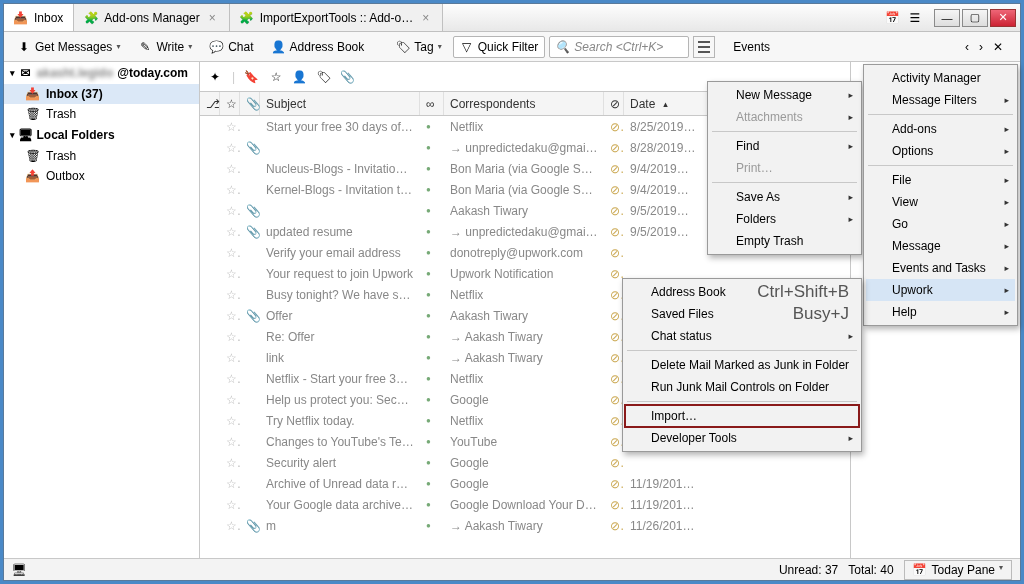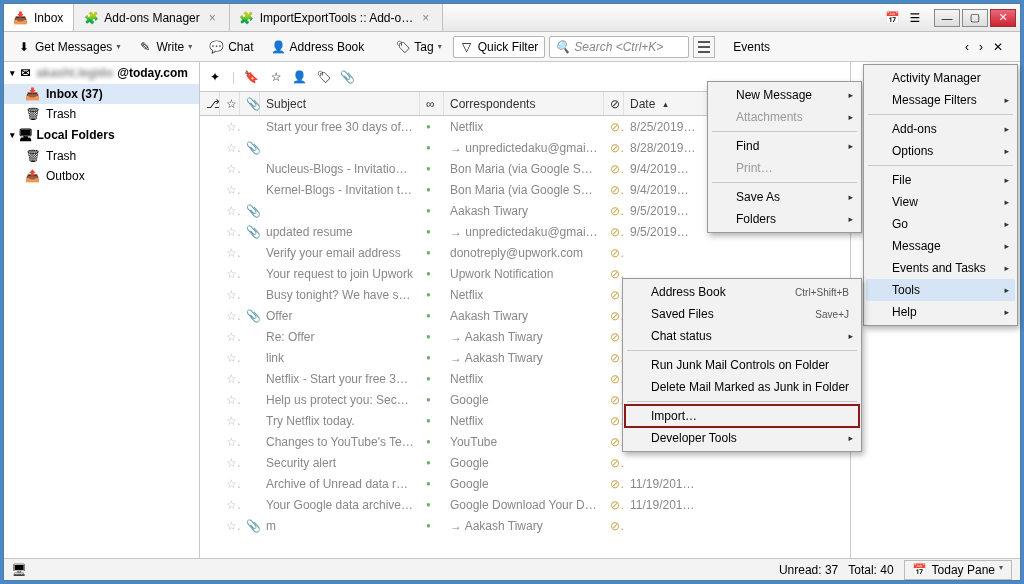--- a/index.html
+++ b/index.html
@@ -40,21 +40,21 @@
 .eventshdr { height: 30px; display: flex; align-items: center; justify-content: space-between; padding: 0 6px; border-bottom: 1px solid #c8c8c8; }
 .statusbar { height: 22px; border-top: 1px solid #c8c8c8; background: #f3f3f3; display: flex; align-items: center; padding: 0 8px; gap: 20px; font-size: 11px; }
 .statusbar .right { margin-left: auto; display: flex; gap: 10px; align-items: center; }
 .menu { position: absolute; background: #f2f2f2; border: 1px solid #9a9a9a; box-shadow: 2px 3px 6px rgba(0,0,0,.3); padding: 2px; z-index: 100; }
 .menu-item { height: 22px; display: flex; align-items: center; padding: 0 22px 0 26px; cursor: default; position: relative; white-space: nowrap; }
 .menu-item.disabled { color: #9a9a9a; }
 .menu-item.highlighted { background: #d6e5f5; }
 .menu-item.boxed { outline: 2px solid #8a1a1a; outline-offset: -1px; }
 .menu-sep { height: 1px; background: #c8c8c8; margin: 3px 2px; }
 .menu-arrow { position: absolute; right: 6px; font-size: 9px; color: #333; }
-.menu-short { position: absolute; right: 10px; color: #555; font-size: 10px; text-align: center; }
+.menu-short { position: absolute; right: 10px; color: #555; font-size: 17px; text-align: center; }
 .menu .mico { position: absolute; left: 5px; color: #888; font-size: 12px; }
 #menu1 { top: 81px; left: 707px; width: 155px; }
 #menu2 { top: 64px; right: 6px; width: 155px; }
 #menu3 { top: 278px; left: 622px; width: 240px; }
 .acct .blur { filter: blur(2px); color: #888; }
 </style>
 </head>
 <body>
 
 <div class="window">
@@ -377,20 +377,21 @@
             <span class="c" style="flex:1">11/19/201…</span>
           </div>
           <div class="row">
             <span class="c" style="width:20px"></span>
             <span class="c star" style="width:20px">☆</span>
             <span class="c" style="width:20px">📎</span>
             <span class="c" style="width:160px">m</span>
             <span class="c dot" style="width:24px">●</span>
             <span class="c" style="width:160px">→ Aakash Tiwary</span>
             <span class="c" style="width:20px;color:#ca5">⊘</span>
+            <span class="c" style="flex:1">11/26/201…</span>
           </div>
         </div>
     </div>
 
     <div class="eventspane"></div>
   </div>
 
   <div class="statusbar">
     <span class="ico">🖥</span>
     <div class="right">
@@ -424,20 +425,23 @@
     </div>
   <div class="menu-sep"></div>
   <div class="menu-item">
       <span>Save As</span>
       <span class="menu-arrow">▸</span>
     </div>
   <div class="menu-item">
       <span>Folders</span>
       <span class="menu-arrow">▸</span>
     </div>
+  <div class="menu-item">
+      <span>Empty Trash</span>
+    </div>
 </div>
 
 <div class="menu" id="menu2">
   <div class="menu-item">
       <span>Activity Manager</span>
     </div>
   <div class="menu-item">
       <span>Message Filters</span>
       <span class="menu-arrow">▸</span>
     </div>
@@ -465,48 +469,48 @@
     </div>
   <div class="menu-item">
       <span>Message</span>
       <span class="menu-arrow">▸</span>
     </div>
   <div class="menu-item">
       <span>Events and Tasks</span>
       <span class="menu-arrow">▸</span>
     </div>
   <div class="menu-item highlighted">
-      <span>Tools</span>
+      <span>Upwork</span>
       <span class="menu-arrow">▸</span>
     </div>
   <div class="menu-item">
       <span>Help</span>
       <span class="menu-arrow">▸</span>
     </div>
 </div>
 
 <div class="menu" id="menu3">
   <div class="menu-item">
       <span>Address Book</span>
       <span class="menu-short">Ctrl+Shift+B</span>
     </div>
   <div class="menu-item">
       <span>Saved Files</span>
-      <span class="menu-short">Save+J</span>
+      <span class="menu-short">Busy+J</span>
     </div>
   <div class="menu-item">
       <span>Chat status</span>
       <span class="menu-arrow">▸</span>
     </div>
   <div class="menu-sep"></div>
   <div class="menu-item">
+      <span>Delete Mail Marked as Junk in Folder</span>
+    </div>
+  <div class="menu-item">
       <span>Run Junk Mail Controls on Folder</span>
-    </div>
-  <div class="menu-item">
-      <span>Delete Mail Marked as Junk in Folder</span>
     </div>
   <div class="menu-sep"></div>
   <div class="menu-item boxed">
       <span>Import…</span>
     </div>
   <div class="menu-item">
       <span>Developer Tools</span>
       <span class="menu-arrow">▸</span>
     </div>
 </div>

